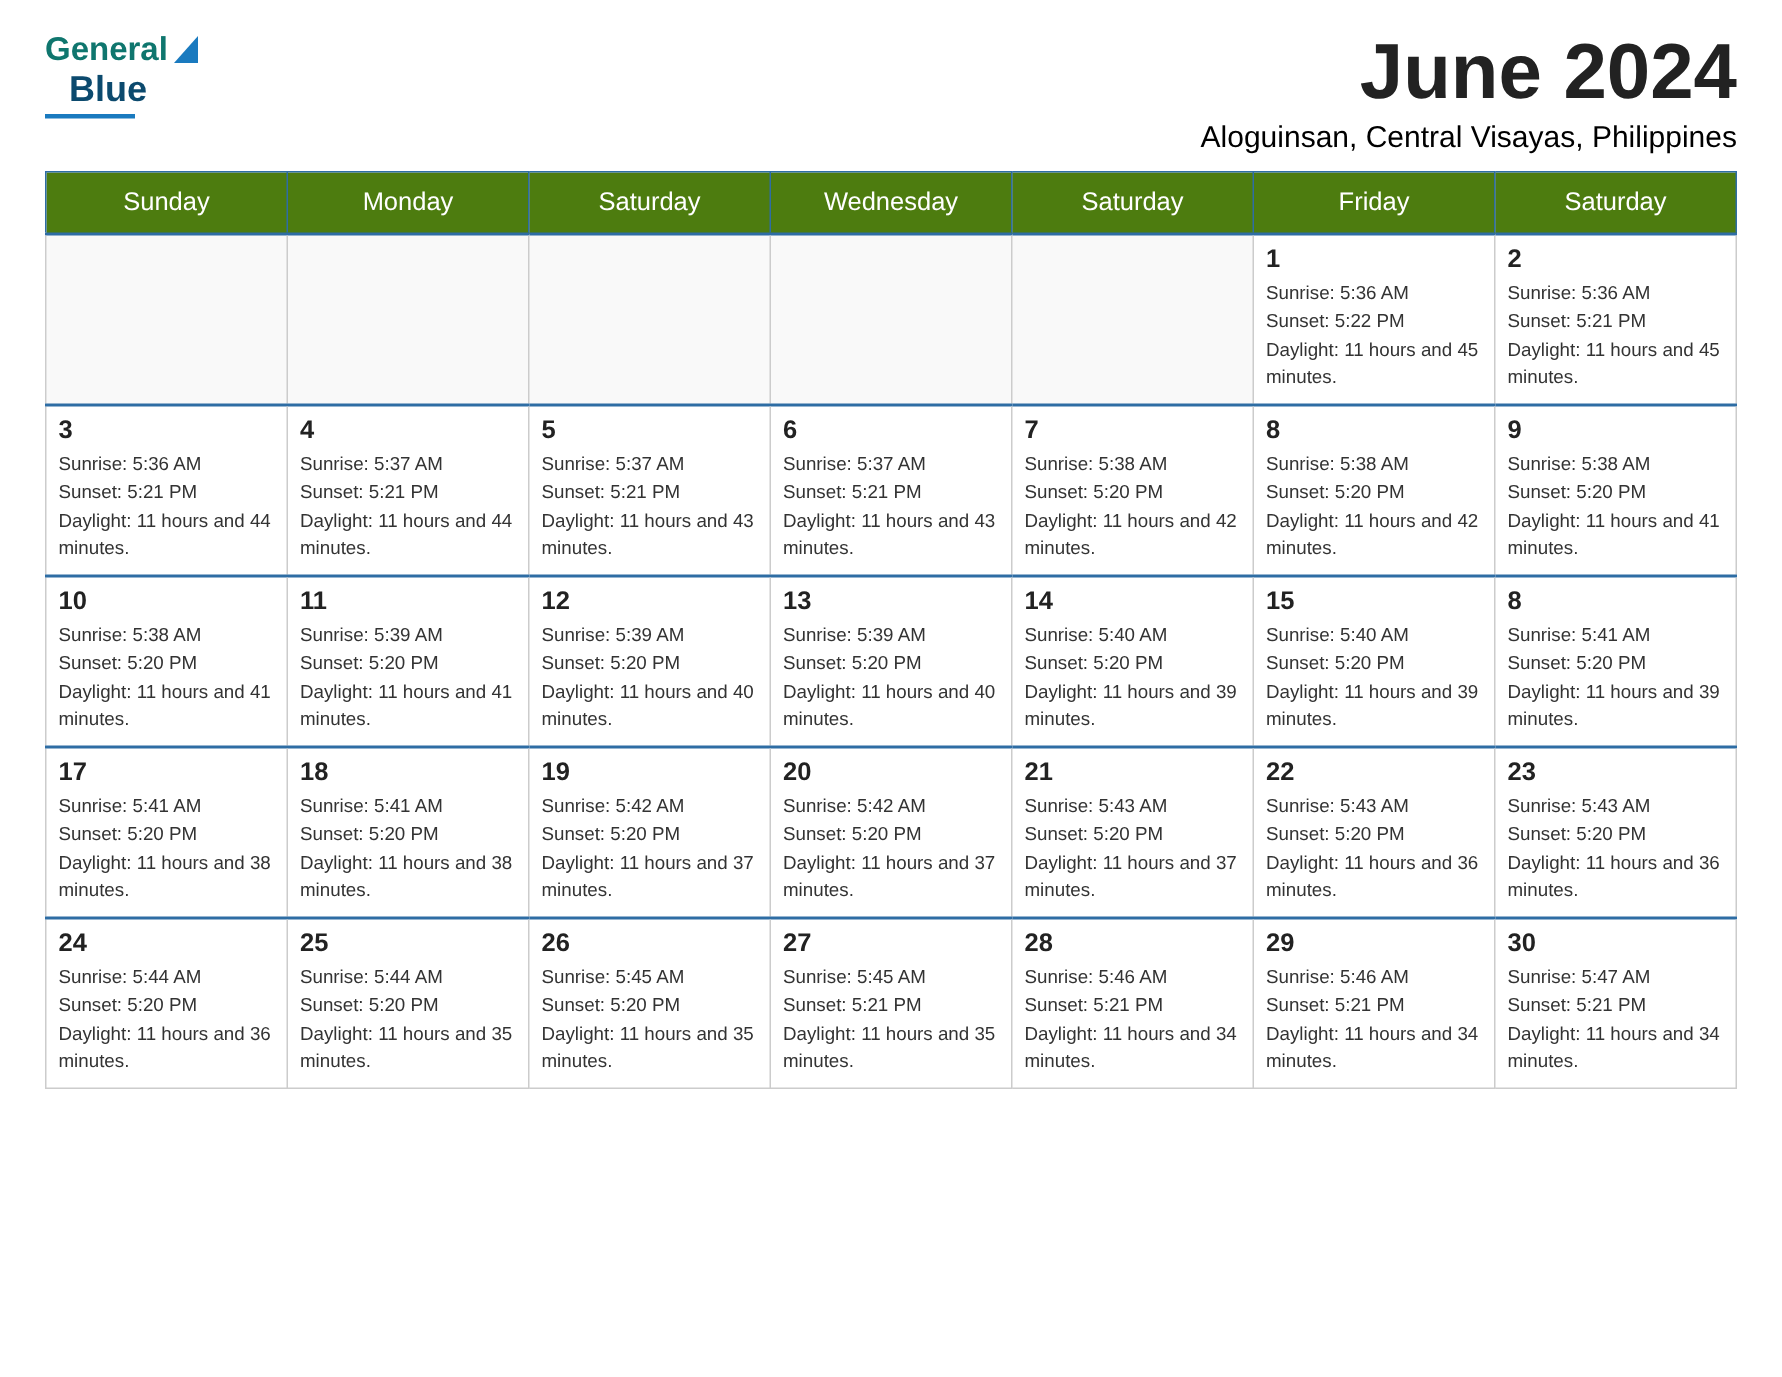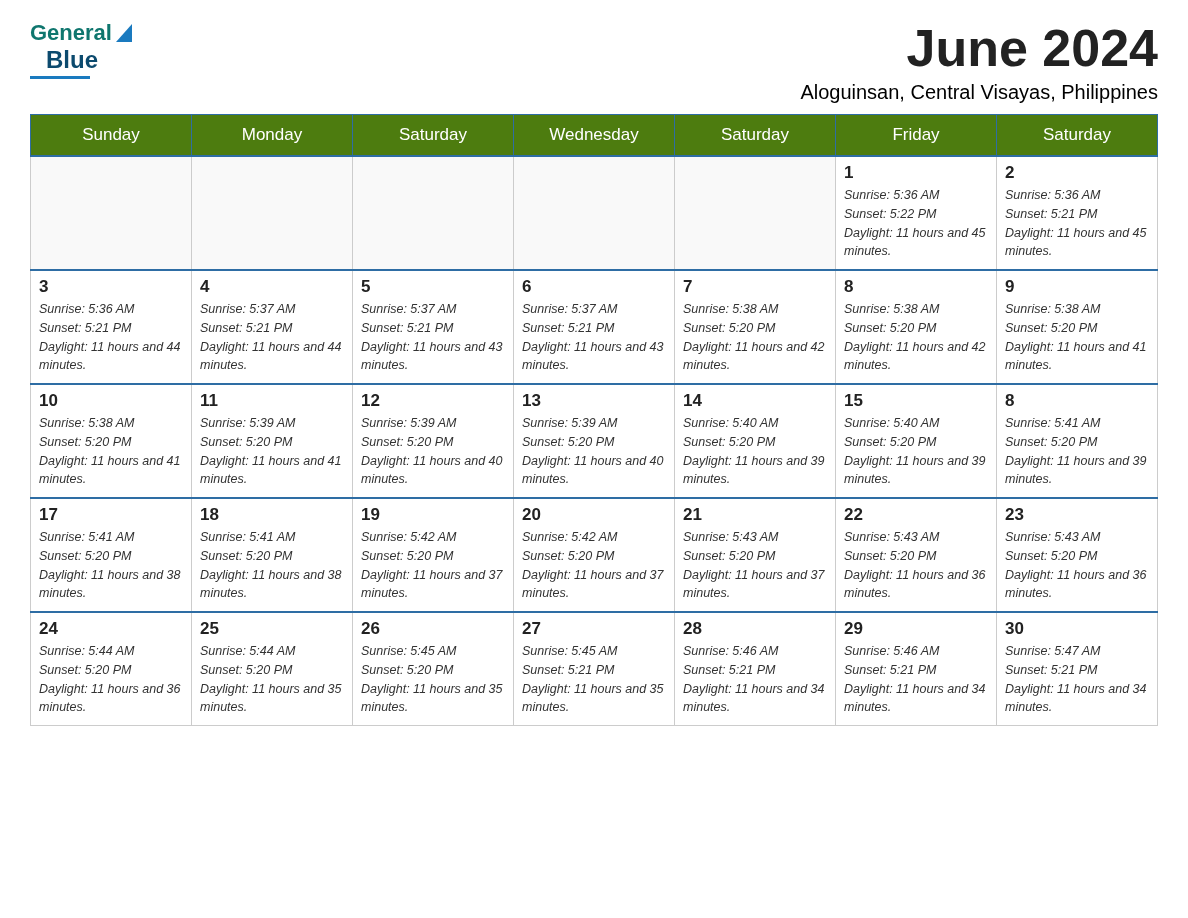--- a/index.html
+++ b/index.html
@@ -69,21 +69,20 @@
       font-size: 17px;
       font-weight: bold;
       color: #222;
       display: block;
       margin-bottom: 3px;
     }
     .calendar td .sun-info {
       font-size: 12.5px;
       line-height: 1.5;
       color: #333;
-      font-style: italic;
     }
     .empty-cell {
       background: #f9f9f9;
       border-top: 2px solid #2e6da4;
     }
     .logo-wrapper {
       display: flex;
       align-items: center;
       gap: 4px;
     }

